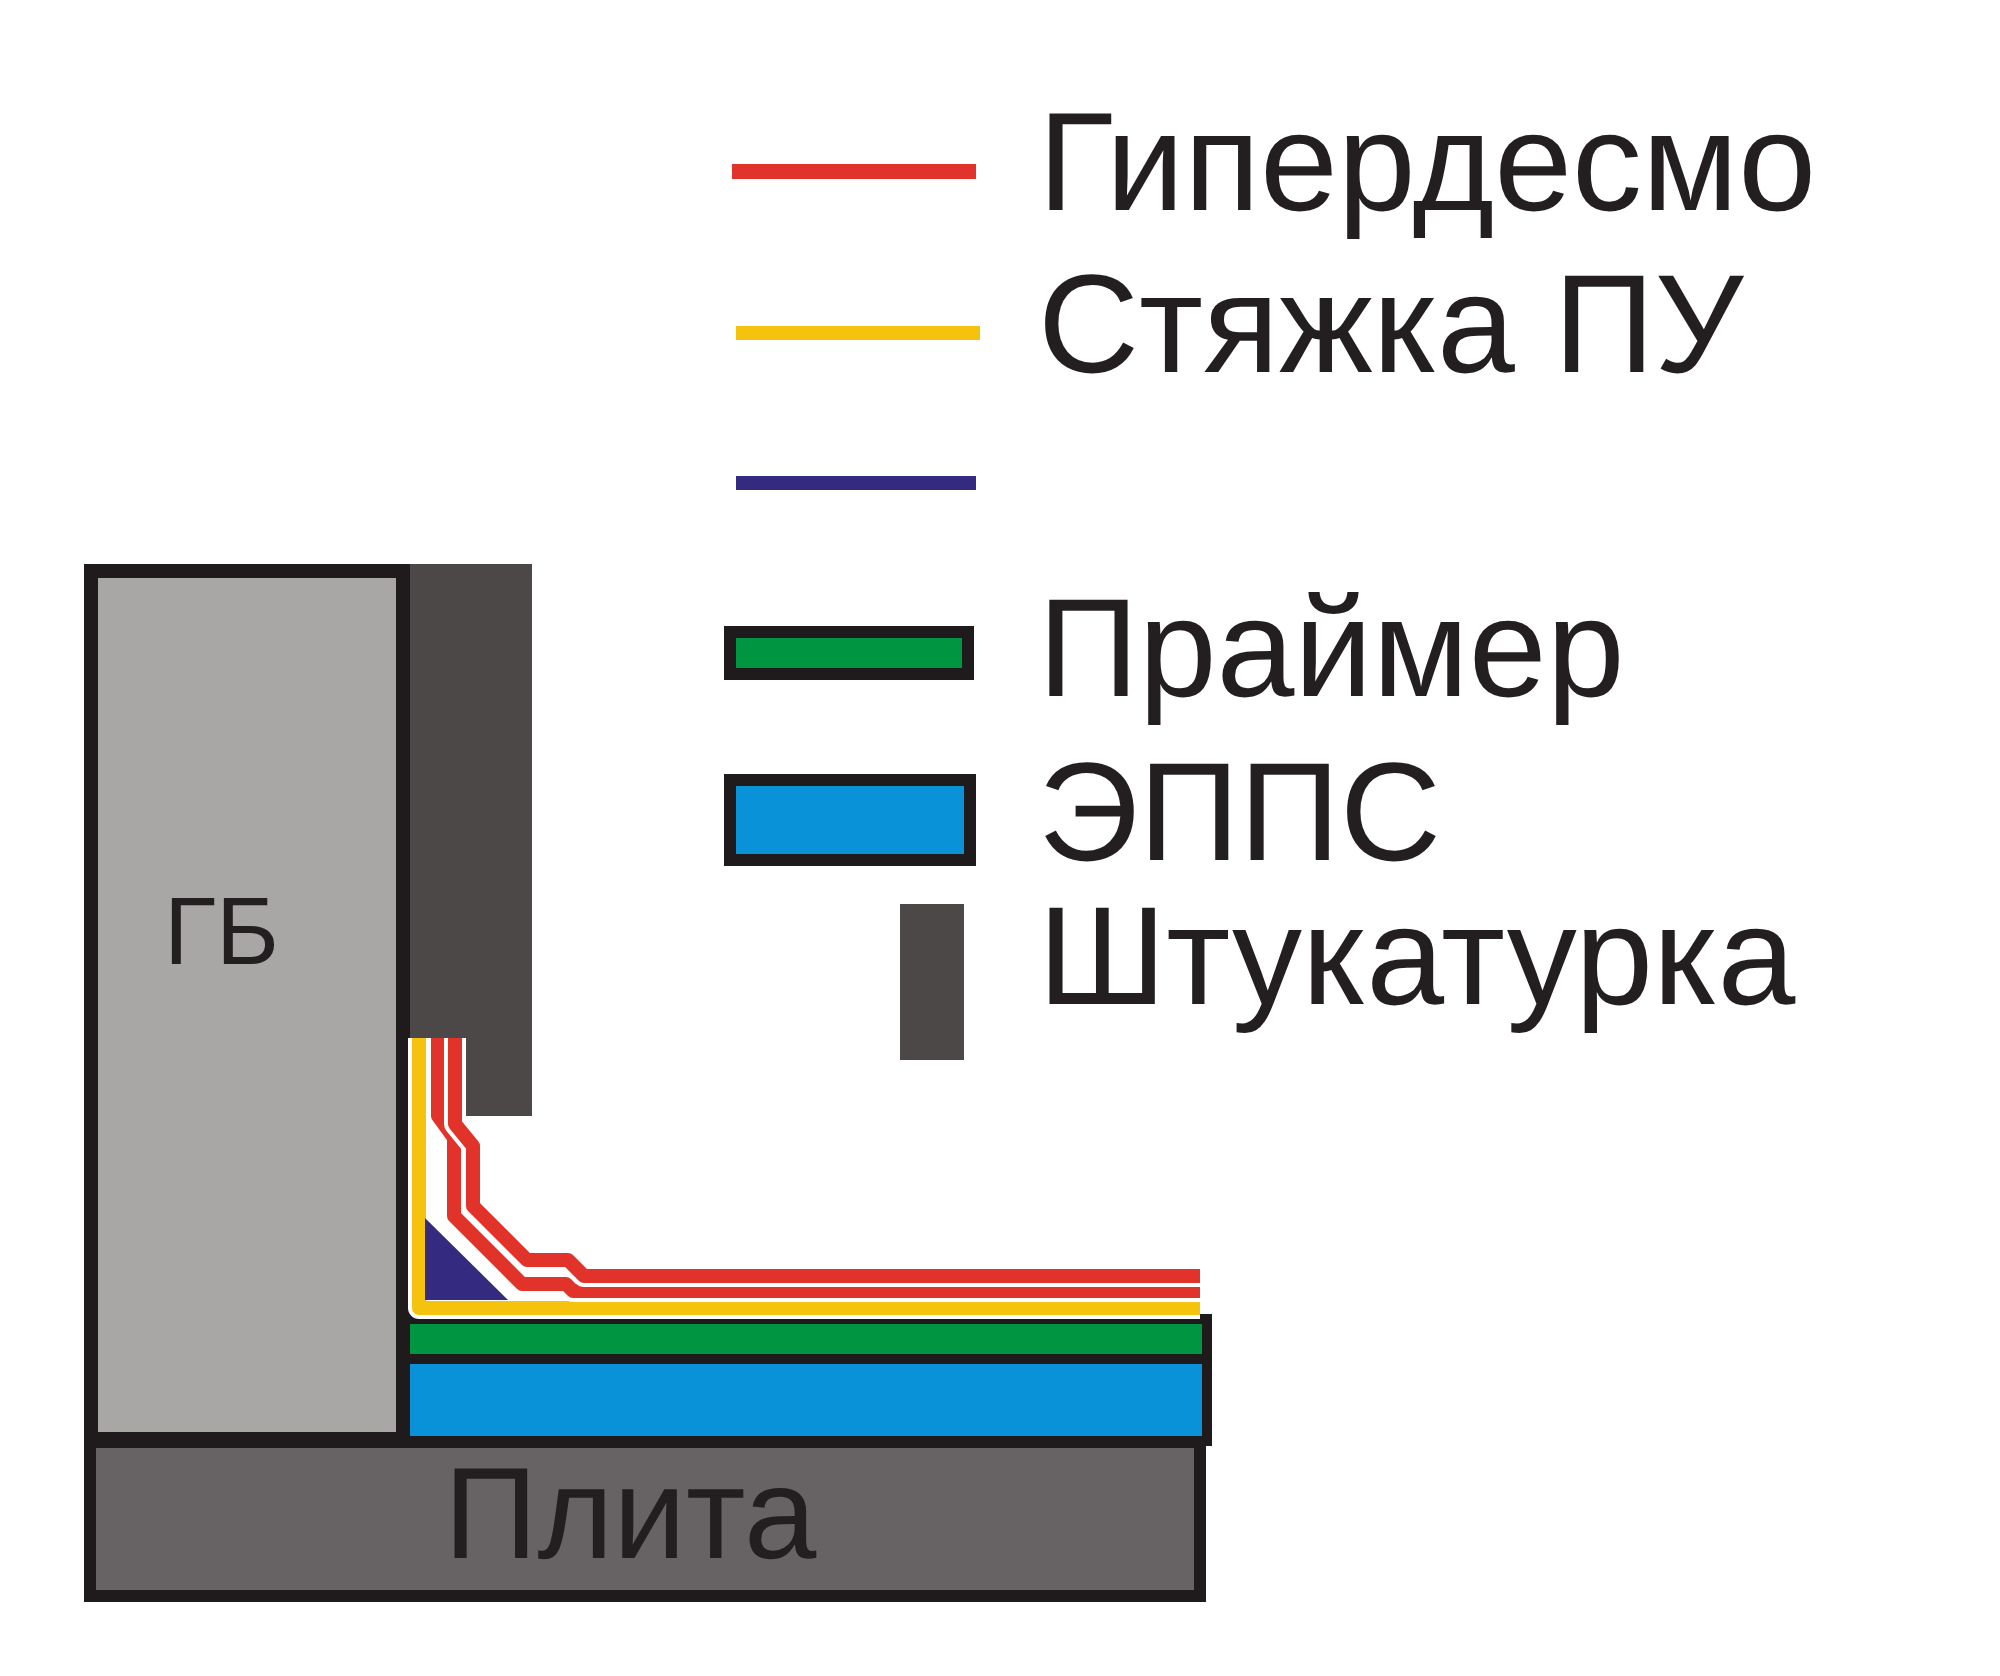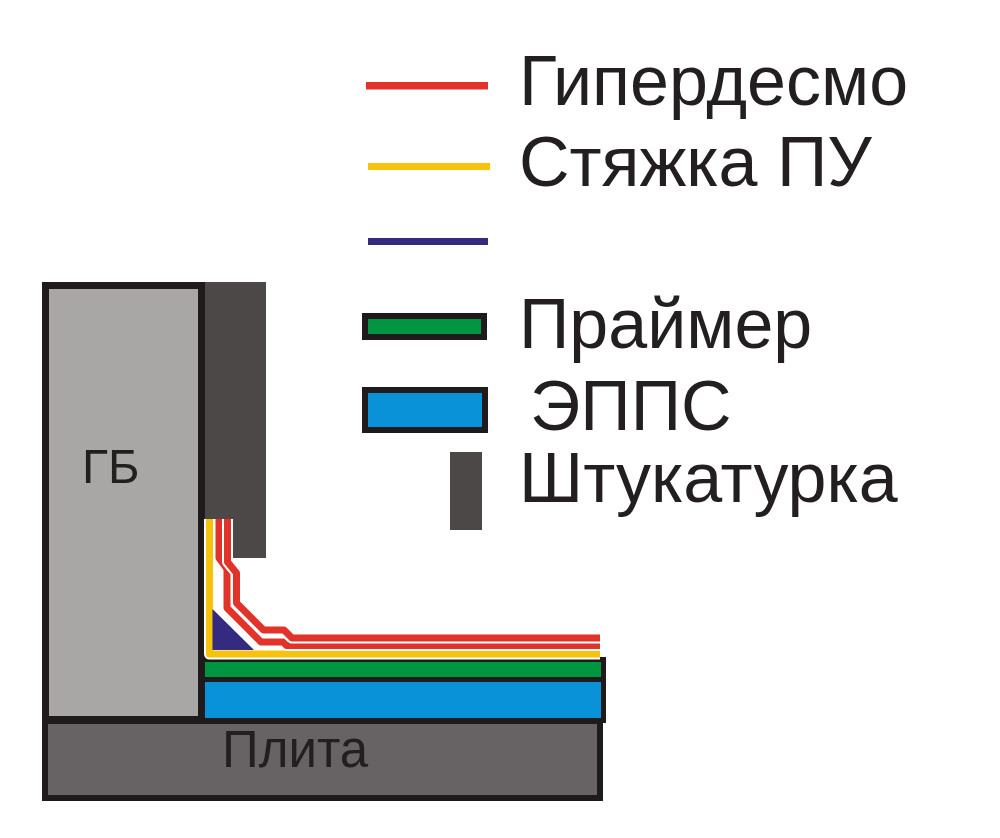--- a/index.html
+++ b/index.html
@@ -14,26 +14,26 @@
   .diagram-svg { position: absolute; left: 0; top: 0; }
   .lbl {
     position: absolute;
     color: #231f20;
     line-height: 1;
     white-space: nowrap;
     letter-spacing: 0;
   }
   .legend-lbl { font-size: 70px; left: 519px; }
   .wall-lbl  { font-size: 48px; left: 82px;  top: 443px; }
-  .slab-lbl  { font-size: 51px; left: 222px; top: 724px; }
+  .slab-lbl  { font-size: 65px; left: 222px; top: 724px; }
   .r1 { top: 46px; }
   .r2 { top: 127px; }
   .r3 { top: 206px; }
   .r4 { top: 289px; }
-  .r5 { top: 371px; margin-left: 11px; }
+  .r5 { top: 371px; }
   .r6 { top: 443px; }
 </style>
 </head>
 <body>
 
 <div class="canvas">
 
   <svg class="diagram-svg" width="1000" height="838" viewBox="0 0 1000 838">
 
     <rect x="202.5" y="659.5" width="401" height="20" stroke-width="5" fill="#009540" stroke="#1f1a1b"></rect>

